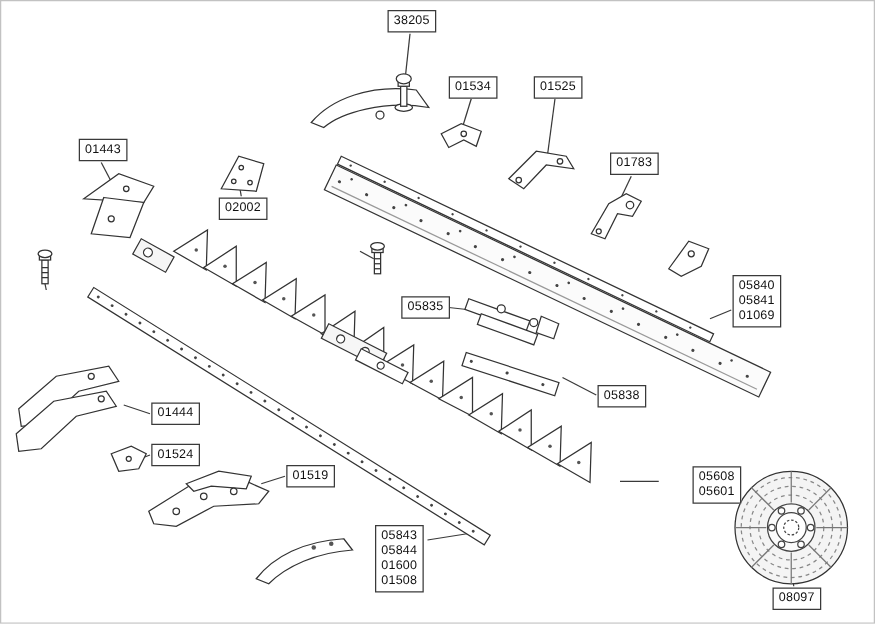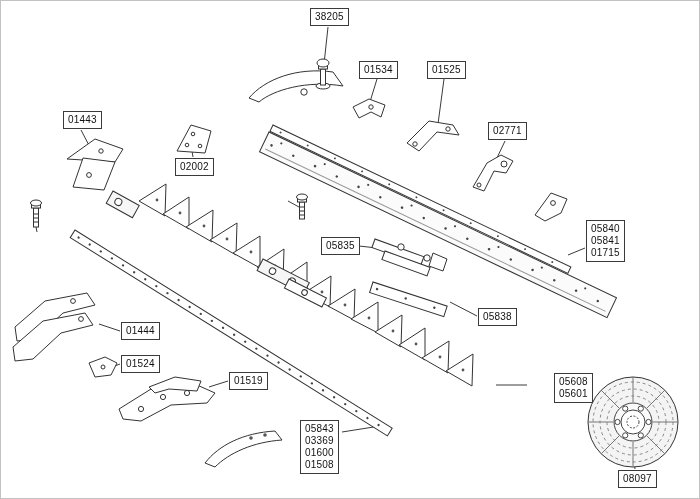--- a/index.html
+++ b/index.html
@@ -253,49 +253,49 @@
   <div class="label" style="left:426px;top:60px">
     <div class="ln">01525</div>
   </div>
   <div class="label" style="left:62px;top:110px">
     <div class="ln">01443</div>
   </div>
   <div class="label" style="left:174px;top:157px">
     <div class="ln">02002</div>
   </div>
   <div class="label" style="left:487px;top:121px">
-    <div class="ln">02771</div>
+    <div class="ln">01783</div>
   </div>
   <div class="label" style="left:320px;top:236px">
     <div class="ln">05835</div>
   </div>
   <div class="label" style="left:585px;top:219px">
     <div class="ln">05840</div>
     <div class="ln">05841</div>
-    <div class="ln">01715</div>
+    <div class="ln">01069</div>
   </div>
   <div class="label" style="left:477px;top:307px">
     <div class="ln">05838</div>
   </div>
   <div class="label" style="left:120px;top:321px">
     <div class="ln">01444</div>
   </div>
   <div class="label" style="left:120px;top:354px">
     <div class="ln">01524</div>
   </div>
   <div class="label" style="left:228px;top:371px">
     <div class="ln">01519</div>
   </div>
   <div class="label" style="left:553px;top:372px">
     <div class="ln">05608</div>
     <div class="ln">05601</div>
   </div>
   <div class="label" style="left:299px;top:419px">
     <div class="ln">05843</div>
-    <div class="ln">03369</div>
+    <div class="ln">05844</div>
     <div class="ln">01600</div>
     <div class="ln">01508</div>
   </div>
   <div class="label" style="left:617px;top:469px">
     <div class="ln">08097</div>
   </div>
 
 </div>
 
 </body></html>

